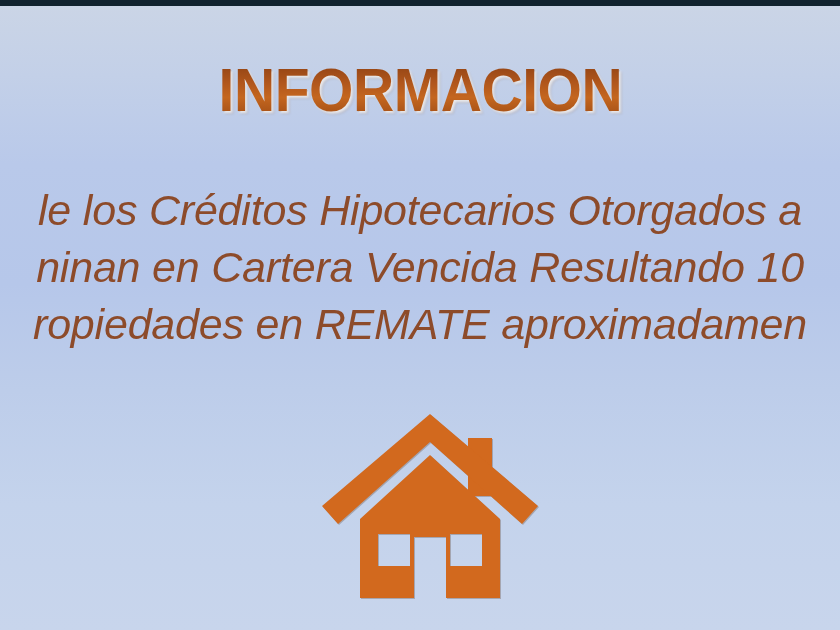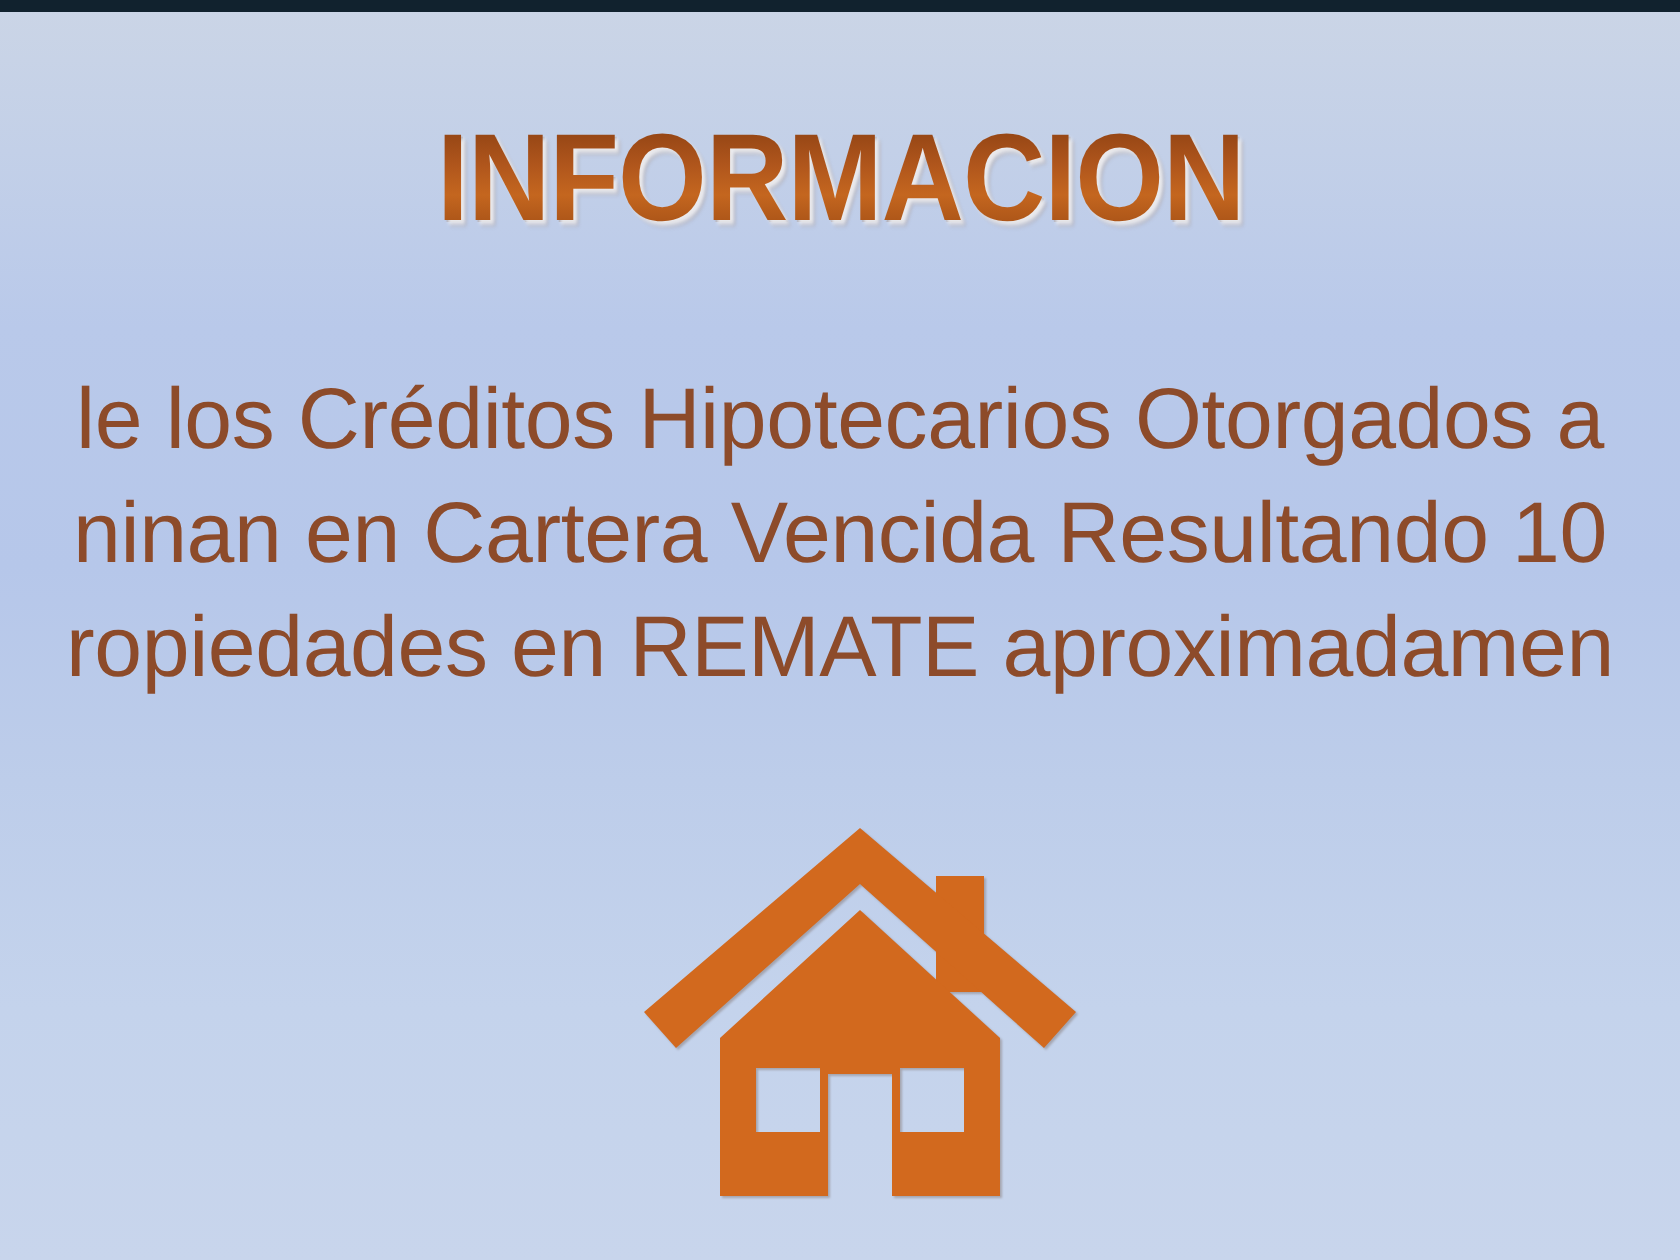--- a/index.html
+++ b/index.html
@@ -66,20 +66,21 @@
             drop-shadow(1px 1px 0px rgba(120, 70, 30, 0.25));
   }
 
   
   #body-block {
     position: absolute;
     top: 182px;
     left: 0;
     width: 840px;
     overflow: hidden;
+    font-style: italic;
   }
 
   .body-line {
     font-family: "Liberation Sans", sans-serif;
     font-size: 43px;
     font-weight: normal;
     line-height: 57px;
     height: 57px;
     color: #8d4b2a;
     white-space: nowrap;

